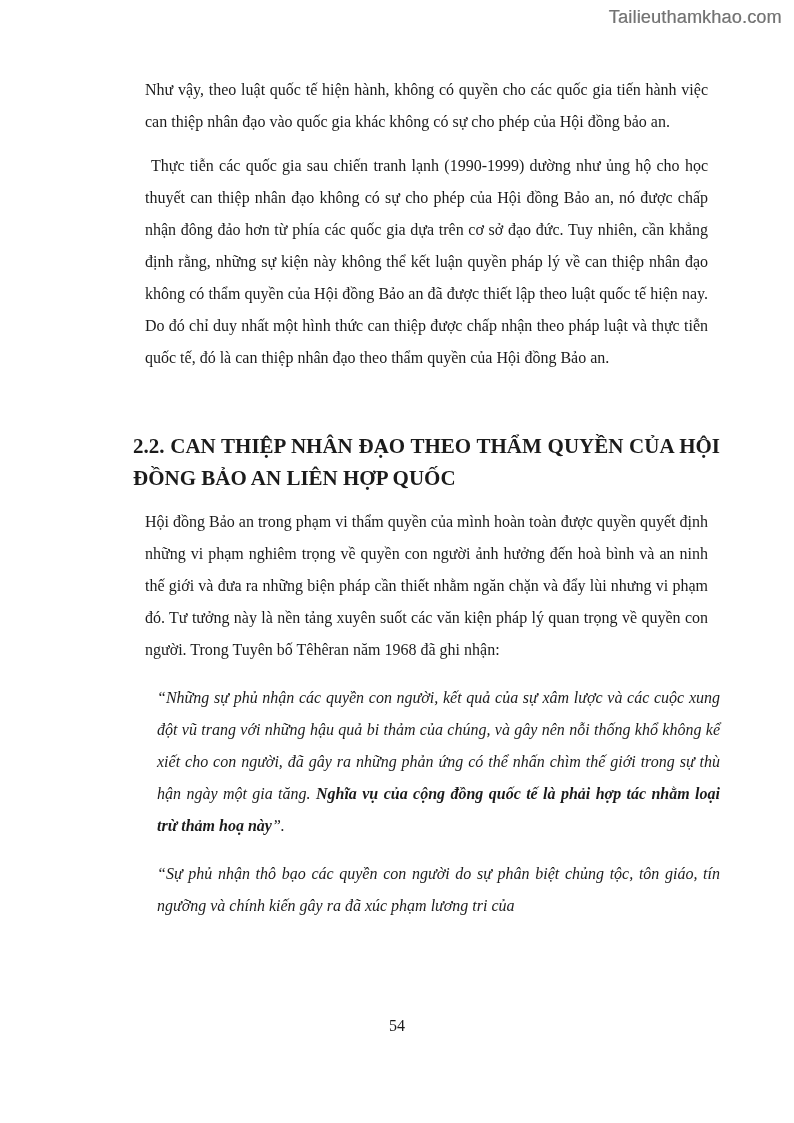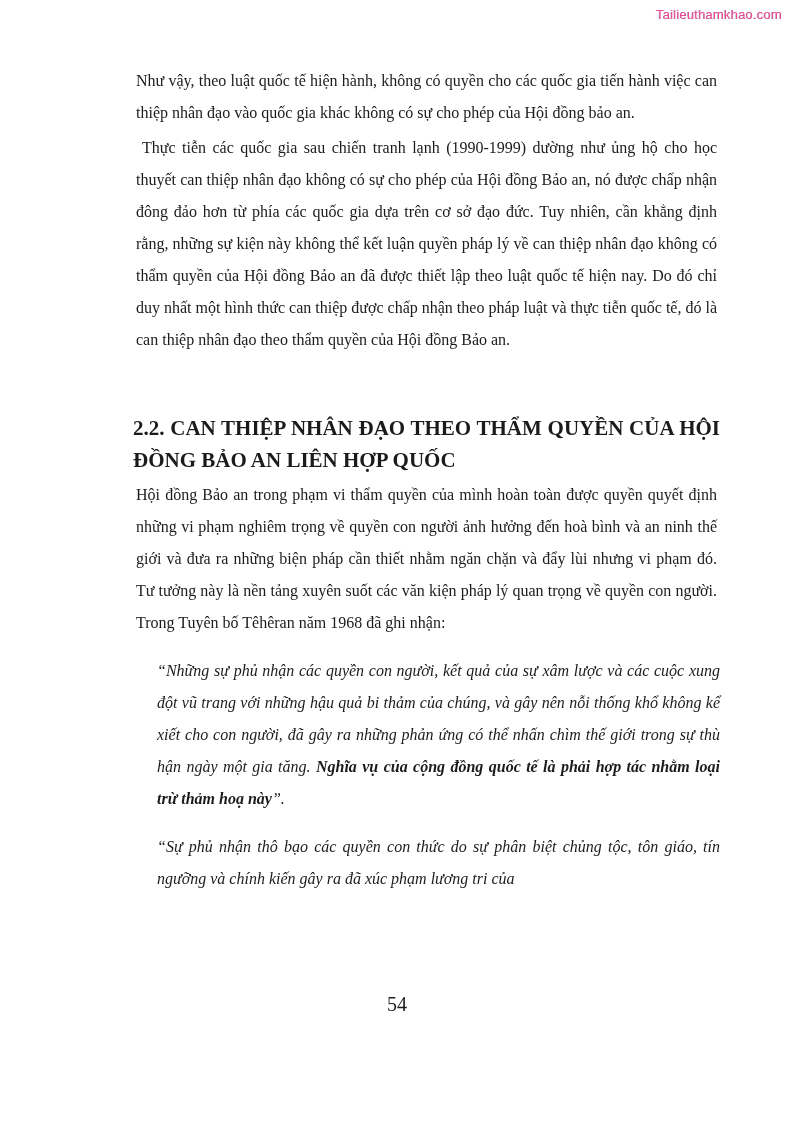--- a/index.html
+++ b/index.html
@@ -16,38 +16,38 @@
     background: #ffffff;
     overflow: hidden;
     font-family: "Liberation Serif", "DejaVu Serif", serif;
     color: #1b1b1b;
   }
   .watermark {
     position: absolute;
     top: 7px;
     right: 12px;
     font-family: "Liberation Sans", "DejaVu Sans", sans-serif;
-    font-size: 13px;
+    font-size: 18px;
     letter-spacing: 0.2px;
-    color: #ec4899;
+    color: #737373;
     text-shadow: 1px 1px 0 #ffffff, -0.5px -0.5px 0 #a8a8a8;
     user-select: none;
     text-align: center;
   }
   .content {
     position: absolute;
     left: 133px;
     top: 62px;
     width: 587px;
     font-size: 16px;
     line-height: 32px;
     text-align: justify;
   }
   .para {
-    margin: 3px;
+    margin: 12px;
     padding: 0;
   }
   .para-lead-space {
     text-indent: 6px;
   }
   .section-heading {
     margin: 56px 0 0 0;
     padding: 0;
     font-size: 21px;
     font-weight: bold;
@@ -60,23 +60,23 @@
     font-style: italic;
     text-align: justify;
   }
   .quote .quote-bold {
     font-weight: bold;
   }
   .page-number {
     position: absolute;
     left: 0;
     right: 0;
-    top: 994px;
+    top: 1016px;
     text-align: center;
-    font-size: 20px;
+    font-size: 16px;
     line-height: 20px;
     color: #1b1b1b;
   }
 </style>
 </head>
 <body>
 
 <div class="page">
 
   <div class="watermark">Tailieuthamkhao.com</div>
@@ -86,19 +86,19 @@
     <p class="para">Như vậy, theo luật quốc tế hiện hành, không có quyền cho các quốc gia tiến hành việc can thiệp nhân đạo vào quốc gia khác không có sự cho phép của Hội đồng bảo an.</p>
 
     <p class="para para-lead-space">Thực tiễn các quốc gia sau chiến tranh lạnh (1990-1999) dường như ủng hộ cho học thuyết can thiệp nhân đạo không có sự cho phép của Hội đồng Bảo an, nó được chấp nhận đông đảo hơn từ phía các quốc gia dựa trên cơ sở đạo đức. Tuy nhiên, cần khẳng định rằng, những sự kiện này không thể kết luận quyền pháp lý về can thiệp nhân đạo không có thẩm quyền của Hội đồng Bảo an đã được thiết lập theo luật quốc tế hiện nay. Do đó chỉ duy nhất một hình thức can thiệp được chấp nhận theo pháp luật và thực tiễn quốc tế, đó là can thiệp nhân đạo theo thẩm quyền của Hội đồng Bảo an.</p>
 
     <h2 class="section-heading">2.2. CAN THIỆP NHÂN ĐẠO THEO THẨM QUYỀN CỦA HỘI ĐỒNG BẢO AN LIÊN HỢP QUỐC</h2>
 
     <p class="para">Hội đồng Bảo an trong phạm vi thẩm quyền của mình hoàn toàn được quyền quyết định những vi phạm nghiêm trọng về quyền con người ảnh hưởng đến hoà bình và an ninh thế giới và đưa ra những biện pháp cần thiết nhằm ngăn chặn và đẩy lùi nhưng vi phạm đó. Tư tưởng này là nền tảng xuyên suốt các văn kiện pháp lý quan trọng về quyền con người. Trong Tuyên bố Têhêran năm 1968 đã ghi nhận:</p>
 
     <p class="quote"><span>“Những sự phủ nhận các quyền con người, kết quả của sự xâm lược và các cuộc xung đột vũ trang với những hậu quả bi thảm của chúng, và gây nên nỗi thống khổ không kể xiết cho con người, đã gây ra những phản ứng có thể nhấn chìm thế giới trong sự thù hận ngày một gia tăng. </span><span class="quote-bold">Nghĩa vụ của cộng đồng quốc tế là phải hợp tác nhằm loại trừ thảm hoạ này</span><span>”.</span></p>
 
-    <p class="quote">“Sự phủ nhận thô bạo các quyền con thức do sự phân biệt chủng tộc, tôn giáo, tín ngưỡng và chính kiến gây ra đã xúc phạm lương tri của</p>
+    <p class="quote">“Sự phủ nhận thô bạo các quyền con người do sự phân biệt chủng tộc, tôn giáo, tín ngưỡng và chính kiến gây ra đã xúc phạm lương tri của</p>
 
   </div>
 
   <div class="page-number">54</div>
 
 </div>
 
 </body></html>

